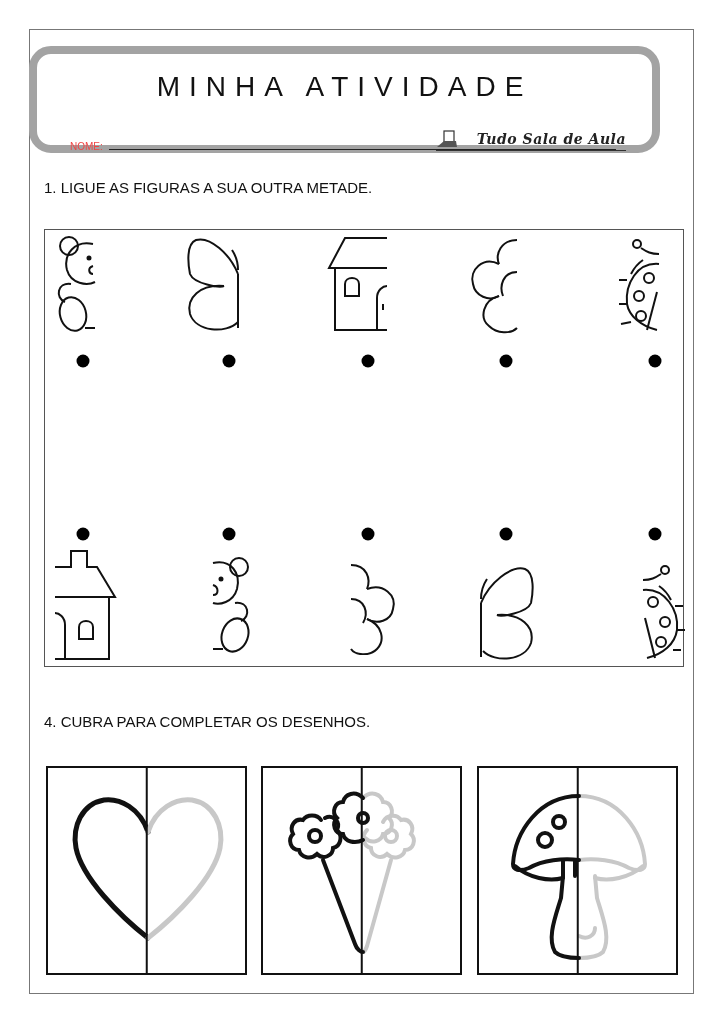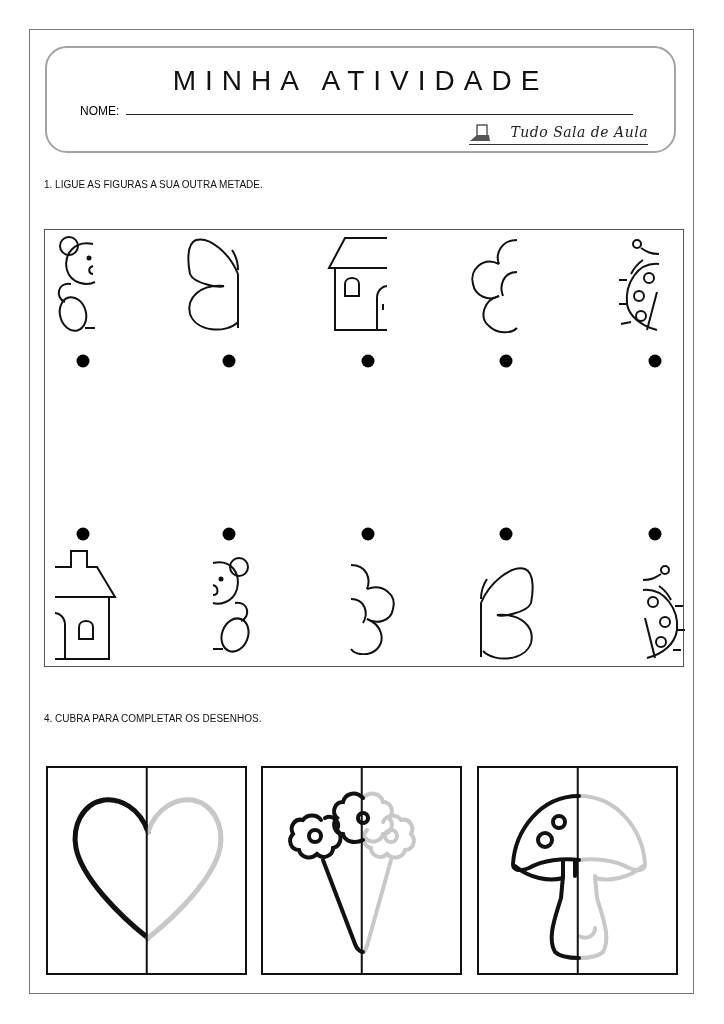--- a/index.html
+++ b/index.html
@@ -1,28 +1,28 @@
 <!DOCTYPE html>
 <html><head>
   <meta charset="utf-8">
   <style>
     html, body { margin: 0; padding: 0; background: #ffffff; }
     body { width: 724px; height: 1024px; position: relative; overflow: hidden; font-family: "Liberation Sans", sans-serif; color: #111; }
     .page-border { position: absolute; left: 29px; top: 29px; width: 665px; height: 965px; border: 1px solid #777; box-sizing: border-box; }
-    .header-box { position: absolute; left: 45px; top: 46px; width: 631px; height: 107px; border: 2px solid #a3a3a3; border-radius: 22px; box-sizing: border-box; }
+    .header-box { position: absolute; left: 29px; top: 46px; width: 631px; height: 107px; border: 8px solid #a3a3a3; border-radius: 22px; box-sizing: border-box; }
     .title { position: absolute; left: 0; right: 0; top: 17px; text-align: center; font-size: 28px; letter-spacing: 9px; font-family: "Liberation Sans", sans-serif; color: #111; }
-    .field-row { position: absolute; left: 33px; font-size: 12px; color: #000000; white-space: nowrap; }
+    .field-row { position: absolute; left: 33px; font-size: 10px; color: #ef4444; white-space: nowrap; margin-top: 29px; }
     .field-row.nome { top: 52px; }
     .field-row.data { top: 72px; }
     .line { display: inline-block; border-bottom: 1.5px solid #222; height: 14px; vertical-align: baseline; }
     .slash { display: inline-block; margin: 0 1px; }
-    .logo { position: absolute; right: 26px; top: 76px; display: flex; align-items: flex-start; gap: 19px; }
+    .logo { position: absolute; right: 26px; top: 76px; display: flex; align-items: center; gap: 19px; font-weight: bold; }
     .logo-text { font-family: "DejaVu Serif", serif; font-style: italic; font-size: 14px; color: #222; letter-spacing: 0.5px; }
     .logo-underline { position: absolute; left: 0; right: 0; bottom: -3px; height: 1.5px; background: #333; }
-    .q-label { position: absolute; left: 44px; font-size: 10px; color: #111; }
+    .q-label { position: absolute; left: 44px; font-size: 15px; color: #111; }
     .q1 { top: 179px; }
     .q2 { top: 713px; }
     .match-box { position: absolute; left: 44px; top: 229px; width: 640px; height: 438px; border: 1.5px solid #555; box-sizing: border-box; }
     .dot { position: absolute; width: 13px; height: 13px; border-radius: 50%; background: #000; transform: translate(-50%, -50%); }
     .fig { position: absolute; }
     .trace-box { position: absolute; top: 766px; width: 201px; height: 209px; border: 2.5px solid #111; box-sizing: border-box; }
     .trace-box .divider { position: absolute; left: 50%; top: 0; bottom: 0; width: 2.5px; background: #111; transform: translateX(-50%); }
     .trace-box svg { position: absolute; left: 0; top: 0; }
   </style>
 </head>

